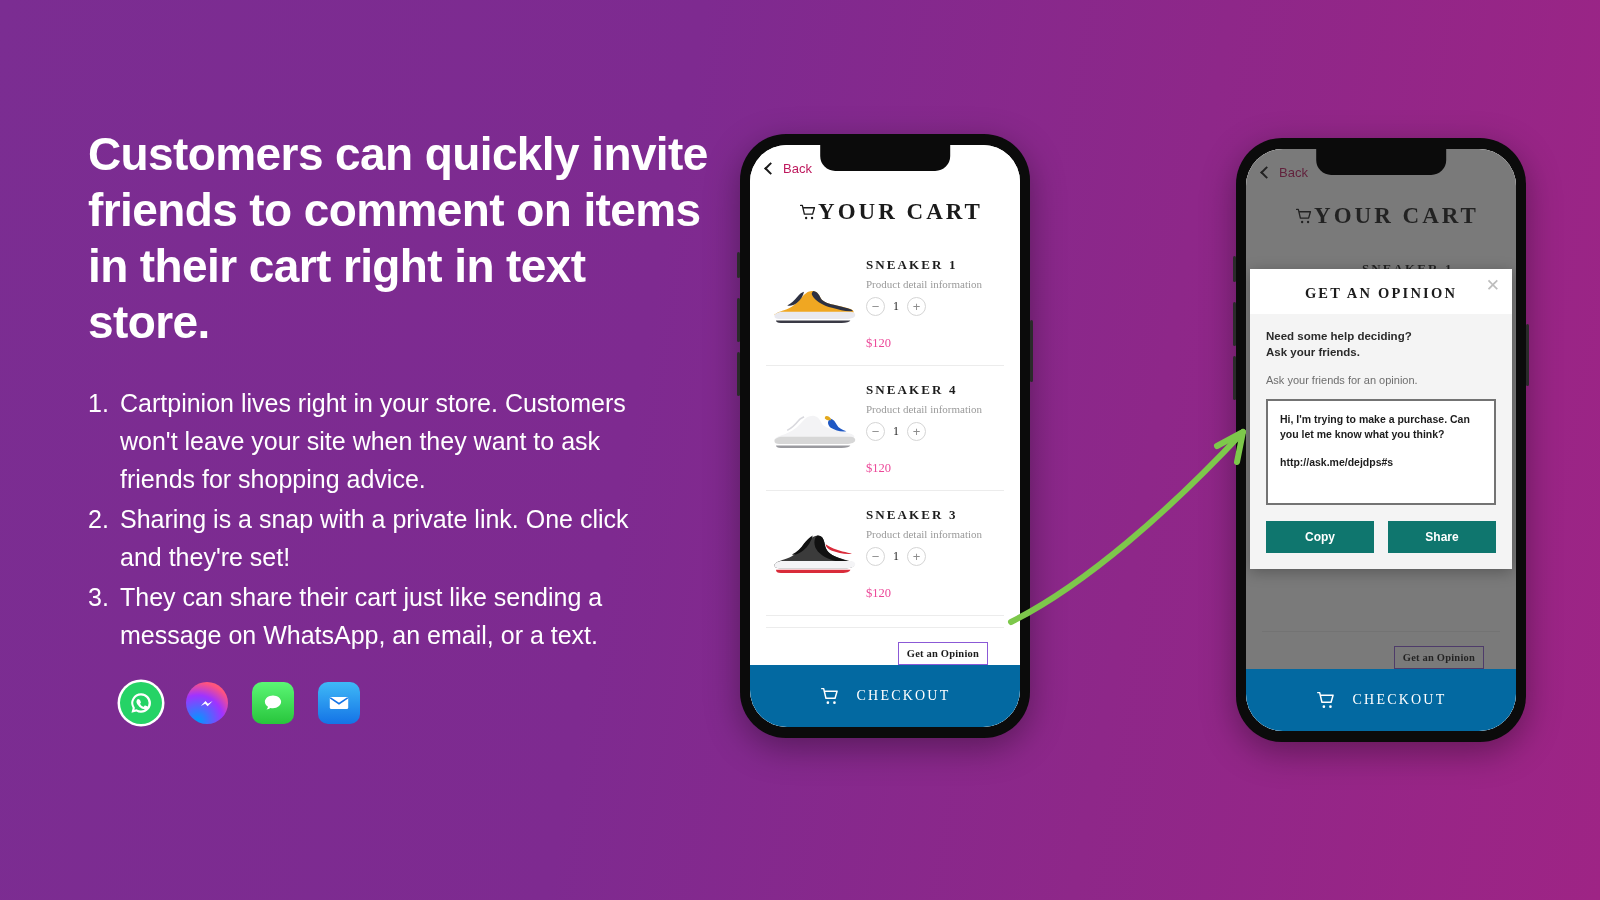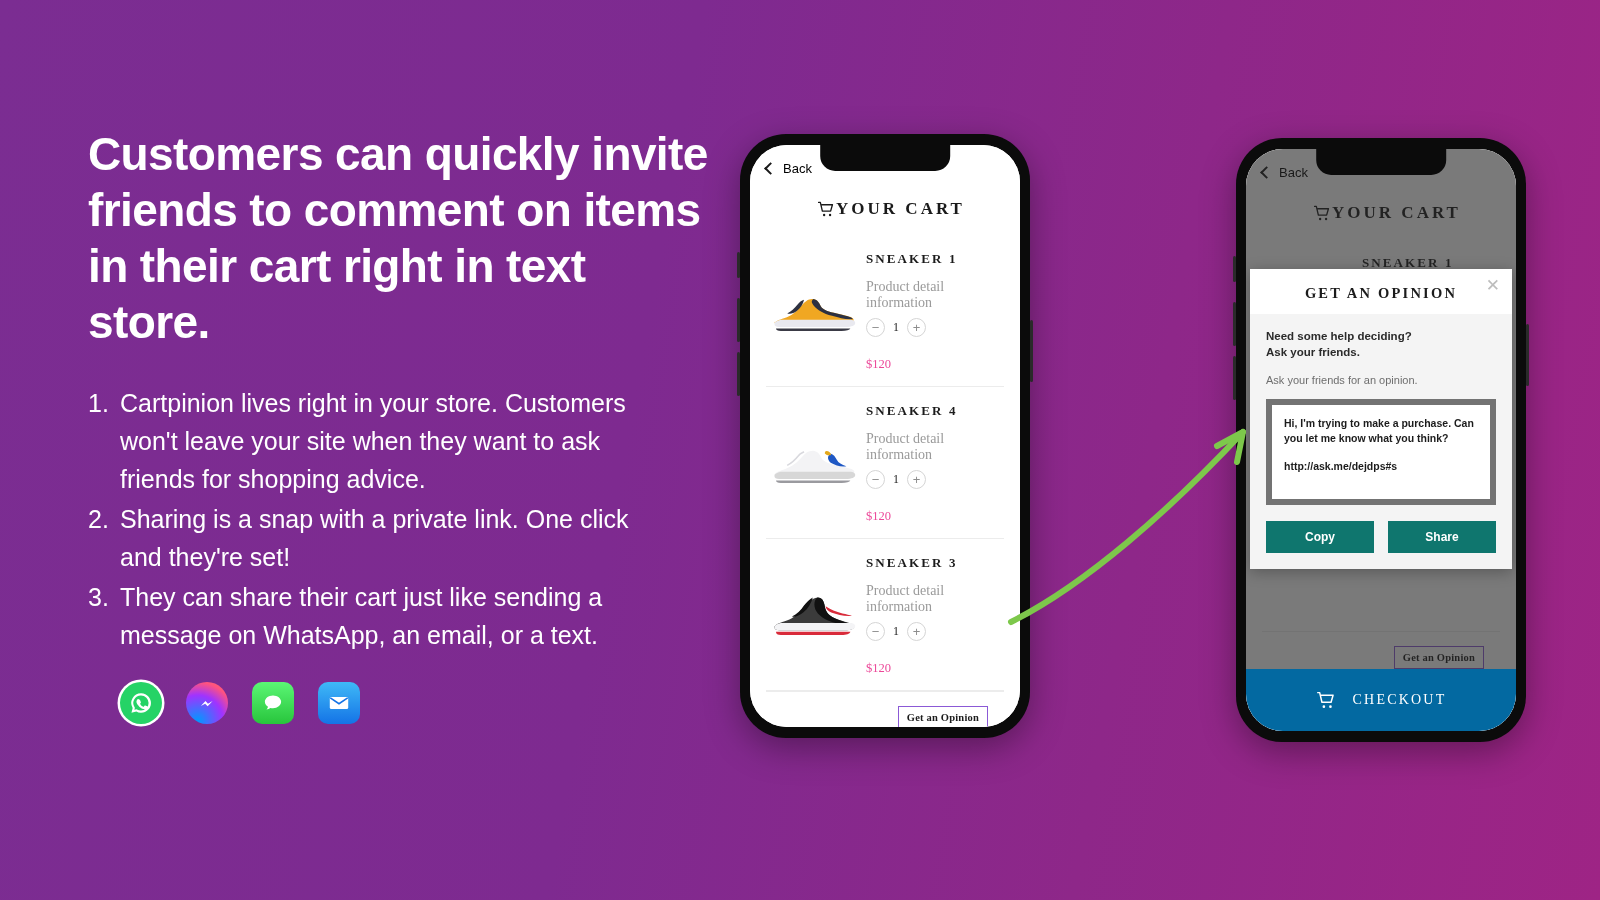--- a/index.html
+++ b/index.html
@@ -67,36 +67,36 @@
   .notch {
     position: absolute; top: 0; left: 50%; transform: translateX(-50%);
     width: 48%; height: 26px; background: #0b0b0b;
     border-bottom-left-radius: 15px; border-bottom-right-radius: 15px;
     z-index: 40;
   }
   .side-btn { position: absolute; background: #2a2a2a; border-radius: 2px; }
 
   .screen { position: absolute; inset: 0; display: flex; flex-direction: column; background:#fff; }
   .topbar { height: 46px; display: flex; align-items: center; padding-left: 16px; flex: 0 0 auto; }
-  .back { display: flex; align-items: center; gap: 8px; color: #000000; font-size: 13px; }
+  .back { display: flex; align-items: center; gap: 8px; color: #be185d; font-size: 13px; }
   .chev { display: inline-block; width: 9px; height: 9px; border-left: 2px solid #1a1a1a; border-bottom: 2px solid #1a1a1a; transform: rotate(45deg); }
 
   .cart-title {
     display: flex; align-items: center; justify-content: center; 
     font-family: "Liberation Serif", serif;
-    font-size: 17px; letter-spacing: 3px; color: #1a1a1a; font-weight: 600;
+    font-size: 23px; letter-spacing: 3px; color: #1a1a1a; font-weight: 600;
     padding: 8px 0 16px 12px; flex: 0 0 auto;
   }
   .items { flex: 1 1 auto; padding: 0 16px; }
   .item { display: flex; gap: 8px; padding: 14px 0; border-bottom: 1px solid #ececec; }
   .item:first-child { border-top: none; }
   .thumb { width: 92px; flex: 0 0 92px; display: flex; align-items: center; justify-content: center; }
   .info { flex: 1; padding-top: 2px; }
   .p-name { font-family: "Liberation Serif", serif; font-size: 13px; font-weight: 700; letter-spacing: 2.1px; color: #1c1c1c; }
-  .p-desc { font-family: "Liberation Serif", serif; font-size: 14px; color: #9a9a9a; margin-top: 12px; }
+  .p-desc { font-family: "Liberation Serif", serif; font-size: 11px; color: #9a9a9a; margin-top: 5px; }
   .stepper { display: flex; align-items: center; gap: 8px; margin-top: 7px; }
   .step-btn { width: 19px; height: 19px; border-radius: 50%; border: 1px solid #d5d5d5; display: flex; align-items: center; justify-content: center; color: #8d8d8d; font-size: 13px; line-height: 1; background: #fff; }
   .qty { font-family: "Liberation Serif", serif; font-size: 12px; color: #1c1c1c; }
   .p-price { font-family: "Liberation Serif", serif; font-size: 12.5px; color: #ec4899; margin-top: 20px; }
 
   .opinion-row { padding: 14px 16px 0 16px; display: flex; justify-content: flex-end; border-top: 1px solid #ececec; margin: 0 16px; }
   .opinion-btn {
     border: 1px solid #8B59D6; background: #fff; color: #1c1c1c;
     font-family: "Liberation Serif", serif; font-size: 10.5px; font-weight: 700;
     padding: 5px 8px; letter-spacing: 0.2px;
@@ -121,21 +121,21 @@
   .modal-head { background: #ffffff; padding: 16px 0 12px 0; position: relative; }
   .modal-title {
     text-align: center;
     font-family: "Liberation Serif", serif;
     font-size: 14.5px; font-weight: 700; letter-spacing: 2.2px; color: #1c1c1c;
   }
   .modal-close { position: absolute; top: 8px; right: 12px; color: #bdbdbd; font-size: 17px; line-height: 1; }
   .modal-body { padding: 14px 16px 16px 16px; }
   .m-bold { font-size: 11.5px; font-weight: 700; color: #2b2b2b; line-height: 16px; }
   .m-sub { font-size: 11px; color: #6e6e6e; margin-top: 14px; }
-  .m-box { margin-top: 13px; background: #fff; border: 6px solid #737373; height: 106px; padding: 11px 12px; }
+  .m-box { margin-top: 13px; background: #fff; border: 2px solid #737373; height: 106px; padding: 11px 12px; }
   .m-msg { font-size: 10.5px; font-weight: 700; color: #1c1c1c; line-height: 15px; }
   .m-link { font-size: 10.5px; font-weight: 700; color: #1c1c1c; margin-top: 14px; }
   .m-actions { display: flex; gap: 14px; margin-top: 16px; }
   .m-btn { flex: 1; background: #0f766e; color: #fff; text-align: center; padding: 9px 0; font-size: 12px; font-weight: 700; border: none; }
 
   
   .arrow { position: absolute; left: 995px; top: 400px; z-index: 20; pointer-events: none; }
 </style>
 </head>
 <body>

